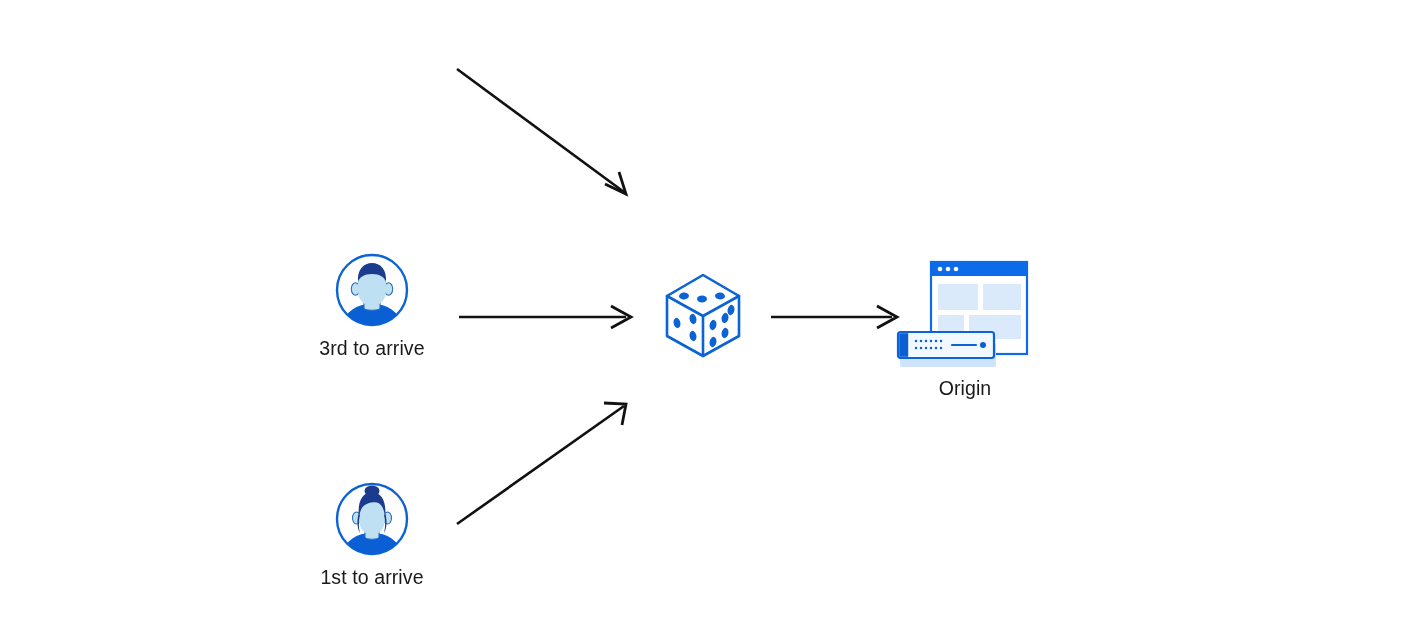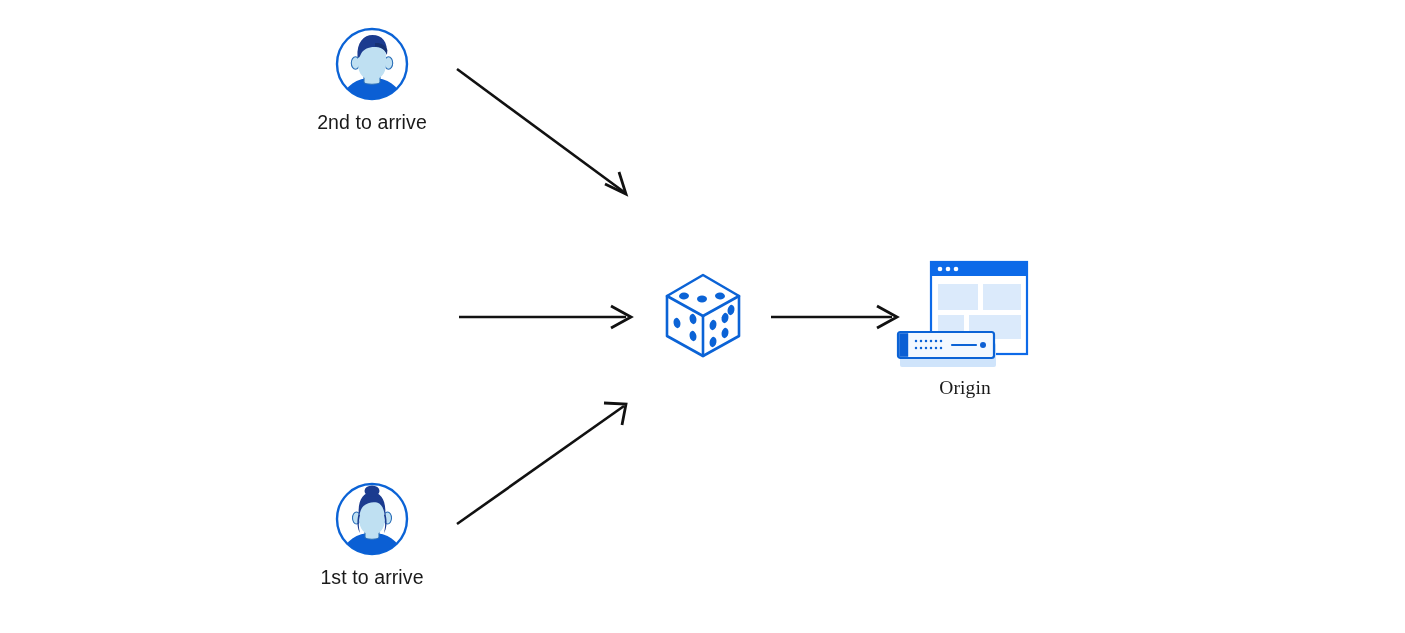--- a/index.html
+++ b/index.html
@@ -45,21 +45,20 @@
     transform: translateX(-50%);
     width: auto;
   }
   
   .origin-node { width: 150px; }
   .origin-node .node-label {
     top: 118px;
     left: 50%;
     transform: translateX(-50%);
     width: auto;
-    font-family: Liberation Serif, serif;
   }
   .edge-layer {
     position: absolute;
     left: 0;
     top: 0;
     width: 1405px;
     height: 633px;
     pointer-events: none;
   }
   .dice-node { width: 84px; height: 90px; }
@@ -88,46 +87,41 @@
       </g>
 
       <g>
         <line x1="771" y1="317" x2="892" y2="317"></line>
         <polyline points="877,306 897,317 877,328" stroke-width="2.8"></polyline>
       </g>
 
     </g>
   </svg>
 
-  <div class="node client-node" style="left:334px; top:26px; width:76px; height:112px;">
+
+  <div class="node client-node" style="left:334px; top:252px; width:76px; height:112px;">
     <svg class="node-icon" width="76" height="76" viewBox="0 0 76 76">
       <defs>
-        <clipPath id="clipAv1">
+        <clipPath id="clipAv2">
             <circle cx="38" cy="38" r="35"></circle>
           </clipPath>
       </defs>
       <circle cx="38" cy="38" r="35" fill="#ffffff" stroke="#0b63d6" stroke-width="2.4"></circle>
-      <g clip-path="url(#clipAv1)">
-
+      <g clip-path="url(#clipAv2)">
         <path d="M38 52 C20 52 8 62 6 80 L70 80 C68 62 56 52 38 52 Z" fill="#0b5fd4"></path>
-
         <path d="M30 44 L30 56 C30 59 46 59 46 56 L46 44 Z" fill="#bfe0f2" stroke="#2b6fb8" stroke-width="1.1"></path>
-
         <ellipse cx="21.5" cy="37" rx="4.2" ry="6.2" fill="#bfe0f2" stroke="#2b6fb8" stroke-width="1.1"></ellipse>
         <ellipse cx="54.5" cy="37" rx="4.2" ry="6.2" fill="#bfe0f2" stroke="#2b6fb8" stroke-width="1.1"></ellipse>
-
         <path d="M24 30 C24 18 31 13 38 13 C45 13 52 18 52 30 L52 38 C52 48 46 54 38 54 C30 54 24 48 24 38 Z" fill="#bfe0f2"></path>
 
-        <path d="M23.5 31 C22.5 16 30 9 38.5 9 C48 9 54 15.5 53 29 C51.5 24.5 48 21.5 42 21 C36 20.5 29 22.5 26.5 29 C25.6 31.4 24.3 32.4 23.5 31 Z" fill="#1b3b8f"></path>
-        <path d="M41 20.5 C46.5 20.5 51 23 53 28.5 L53.4 24 C51.5 19 46.5 16.5 41 17 Z" fill="#163172"></path>
-      </g>
-    </svg>
-    <div class="node-label">2nd to arrive</div>
-  </div>
-
+        <path d="M24 30 C23 17 30 11 38 11 C46 11 53 17 52 30 C50.5 25 46 22 38 22 C30 22 25.5 25 24 30 Z" fill="#1b3b8f"></path>
+      </g>
+    </svg>
+    <div class="node-label">3rd to arrive</div>
+  </div>
 
   <div class="node client-node" style="left:334px; top:481px; width:76px; height:112px;text-decoration:underline;">
     <svg class="node-icon" width="76" height="76" viewBox="0 0 76 76">
       <defs>
         <clipPath id="clipAv3">
             <circle cx="38" cy="38" r="35"></circle>
           </clipPath>
       </defs>
       <circle cx="38" cy="38" r="35" fill="#ffffff" stroke="#0b63d6" stroke-width="2.4"></circle>
       <g clip-path="url(#clipAv3)">

